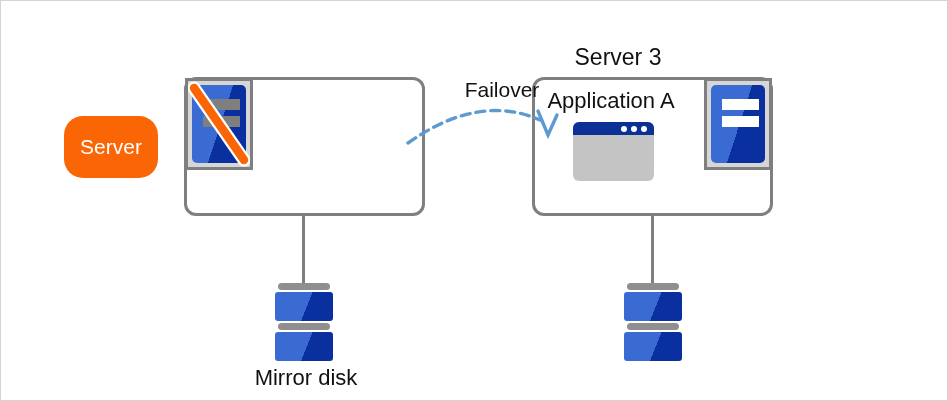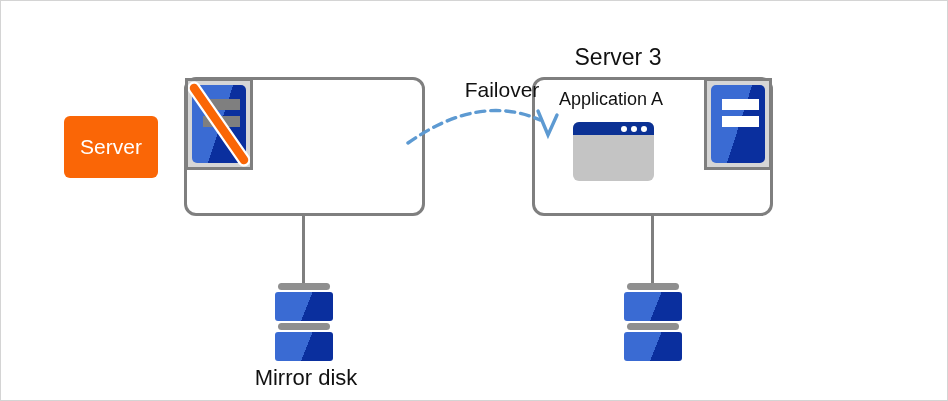--- a/index.html
+++ b/index.html
@@ -12,21 +12,21 @@
   }
   html,body{margin:0;padding:0;background:#fff;}
   body{font-family:"Liberation Sans","DejaVu Sans",sans-serif;color:#111;}
   .canvas{
     position:relative;width:948px;height:401px;box-sizing:border-box;
     background:#fff;border:1px solid #d4d4d4;overflow:hidden;
   }
   .label{position:absolute;text-align:center;line-height:1;white-space:nowrap;color:#111;}
   .node-title{font-size:23px;top:45px;}
   .failover-label{font-size:21px;left:421px;top:78px;width:120px;margin-left:20px;}
-  .app-label{font-size:18px;left:530px;top:89px;width:160px;}
+  .app-label{font-size:22px;left:530px;top:89px;width:160px;}
   .disk-label{font-size:22px;left:225px;top:366px;width:160px;}
 
   .server-box{
     position:absolute;top:76px;width:241px;height:139px;box-sizing:border-box;
     border:3px solid var(--border-gray);border-radius:12px;background:#fff;
   }
   .icon-box{
     position:absolute;top:77px;width:68px;height:92px;box-sizing:border-box;
     border:3px solid var(--border-gray);background:#d6d6d6;z-index:3;
   }
@@ -36,21 +36,21 @@
   }
   .tower .bar{position:absolute;left:11px;width:37px;height:11px;}
   .bar.b1{top:14px}.bar.b2{top:31px}
   .bar.bar-gray{background:#7f7f7f}
   .bar.bar-white{background:#ffffff}
   .slash{position:absolute;left:0;top:0;z-index:4;}
   .slash-outline{stroke:#ffffff;stroke-width:13;stroke-linecap:round;}
   .slash-core{stroke:var(--orange);stroke-width:8.5;stroke-linecap:round;}
 
   .status-badge{
-    position:absolute;left:63px;top:115px;width:94px;height:62px;border-radius:6px;
+    position:absolute;left:63px;top:115px;width:94px;height:62px;border-radius:19px;
     background:var(--orange);color:#fff;font-size:21px;line-height:26px;text-align:center;
     display:flex;flex-direction:column;justify-content:center;z-index:2;
   }
 
   .connector{position:absolute;top:214px;width:3px;height:69px;background:var(--border-gray);}
 
   .disk{position:absolute;top:282px;width:58px;z-index:2;}
   .disk-cap{width:52px;height:7px;border-radius:4px;background:#8f8f8f;margin:0 auto 2px;}
   .disk-platter{
     width:58px;height:29px;border-radius:3px;margin:0 0 2px 0;

